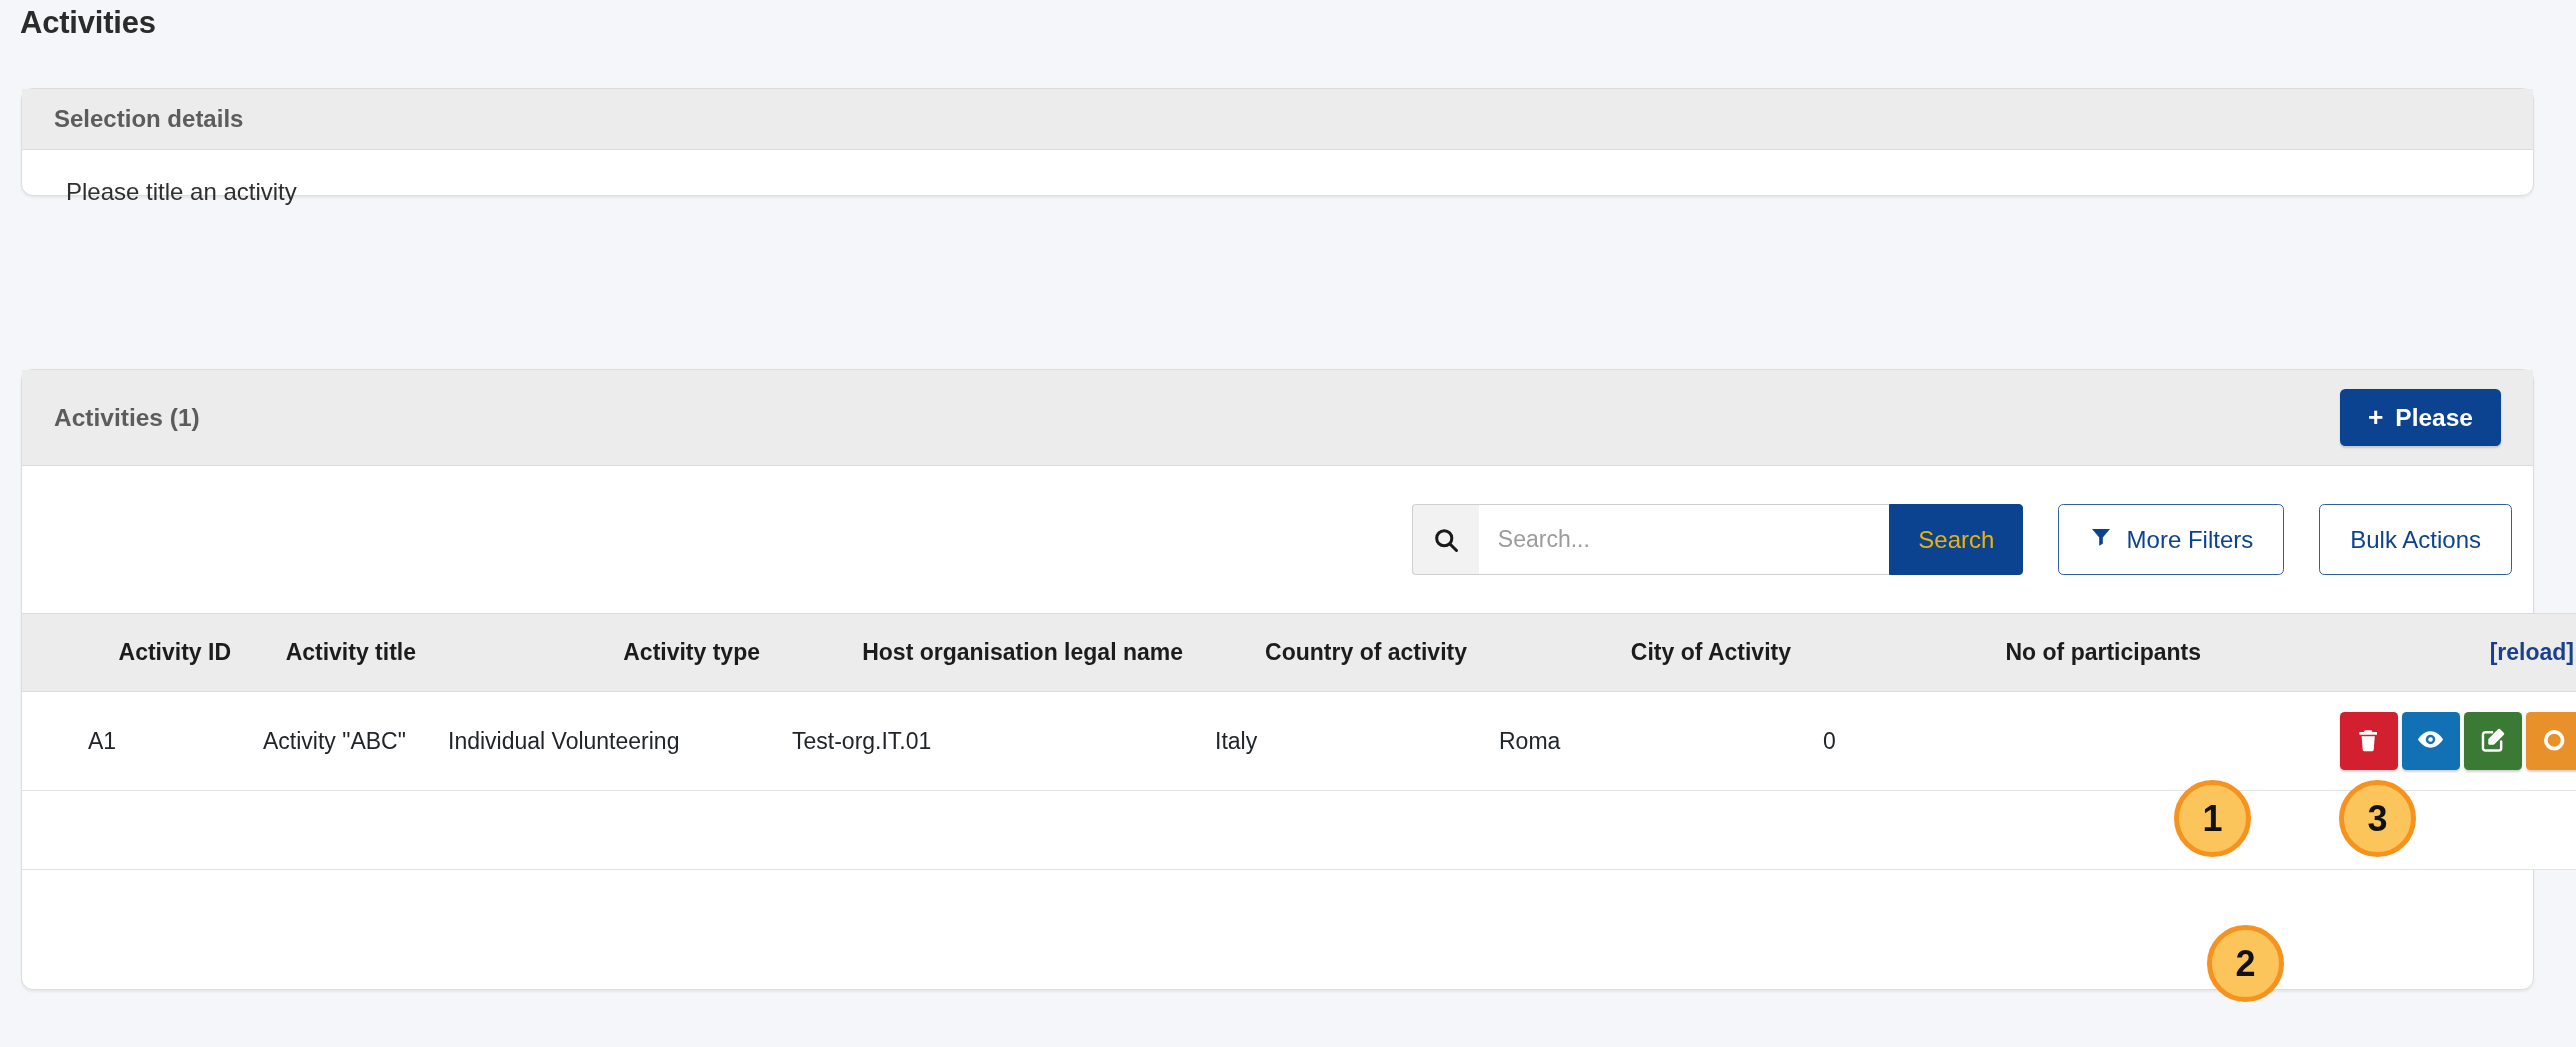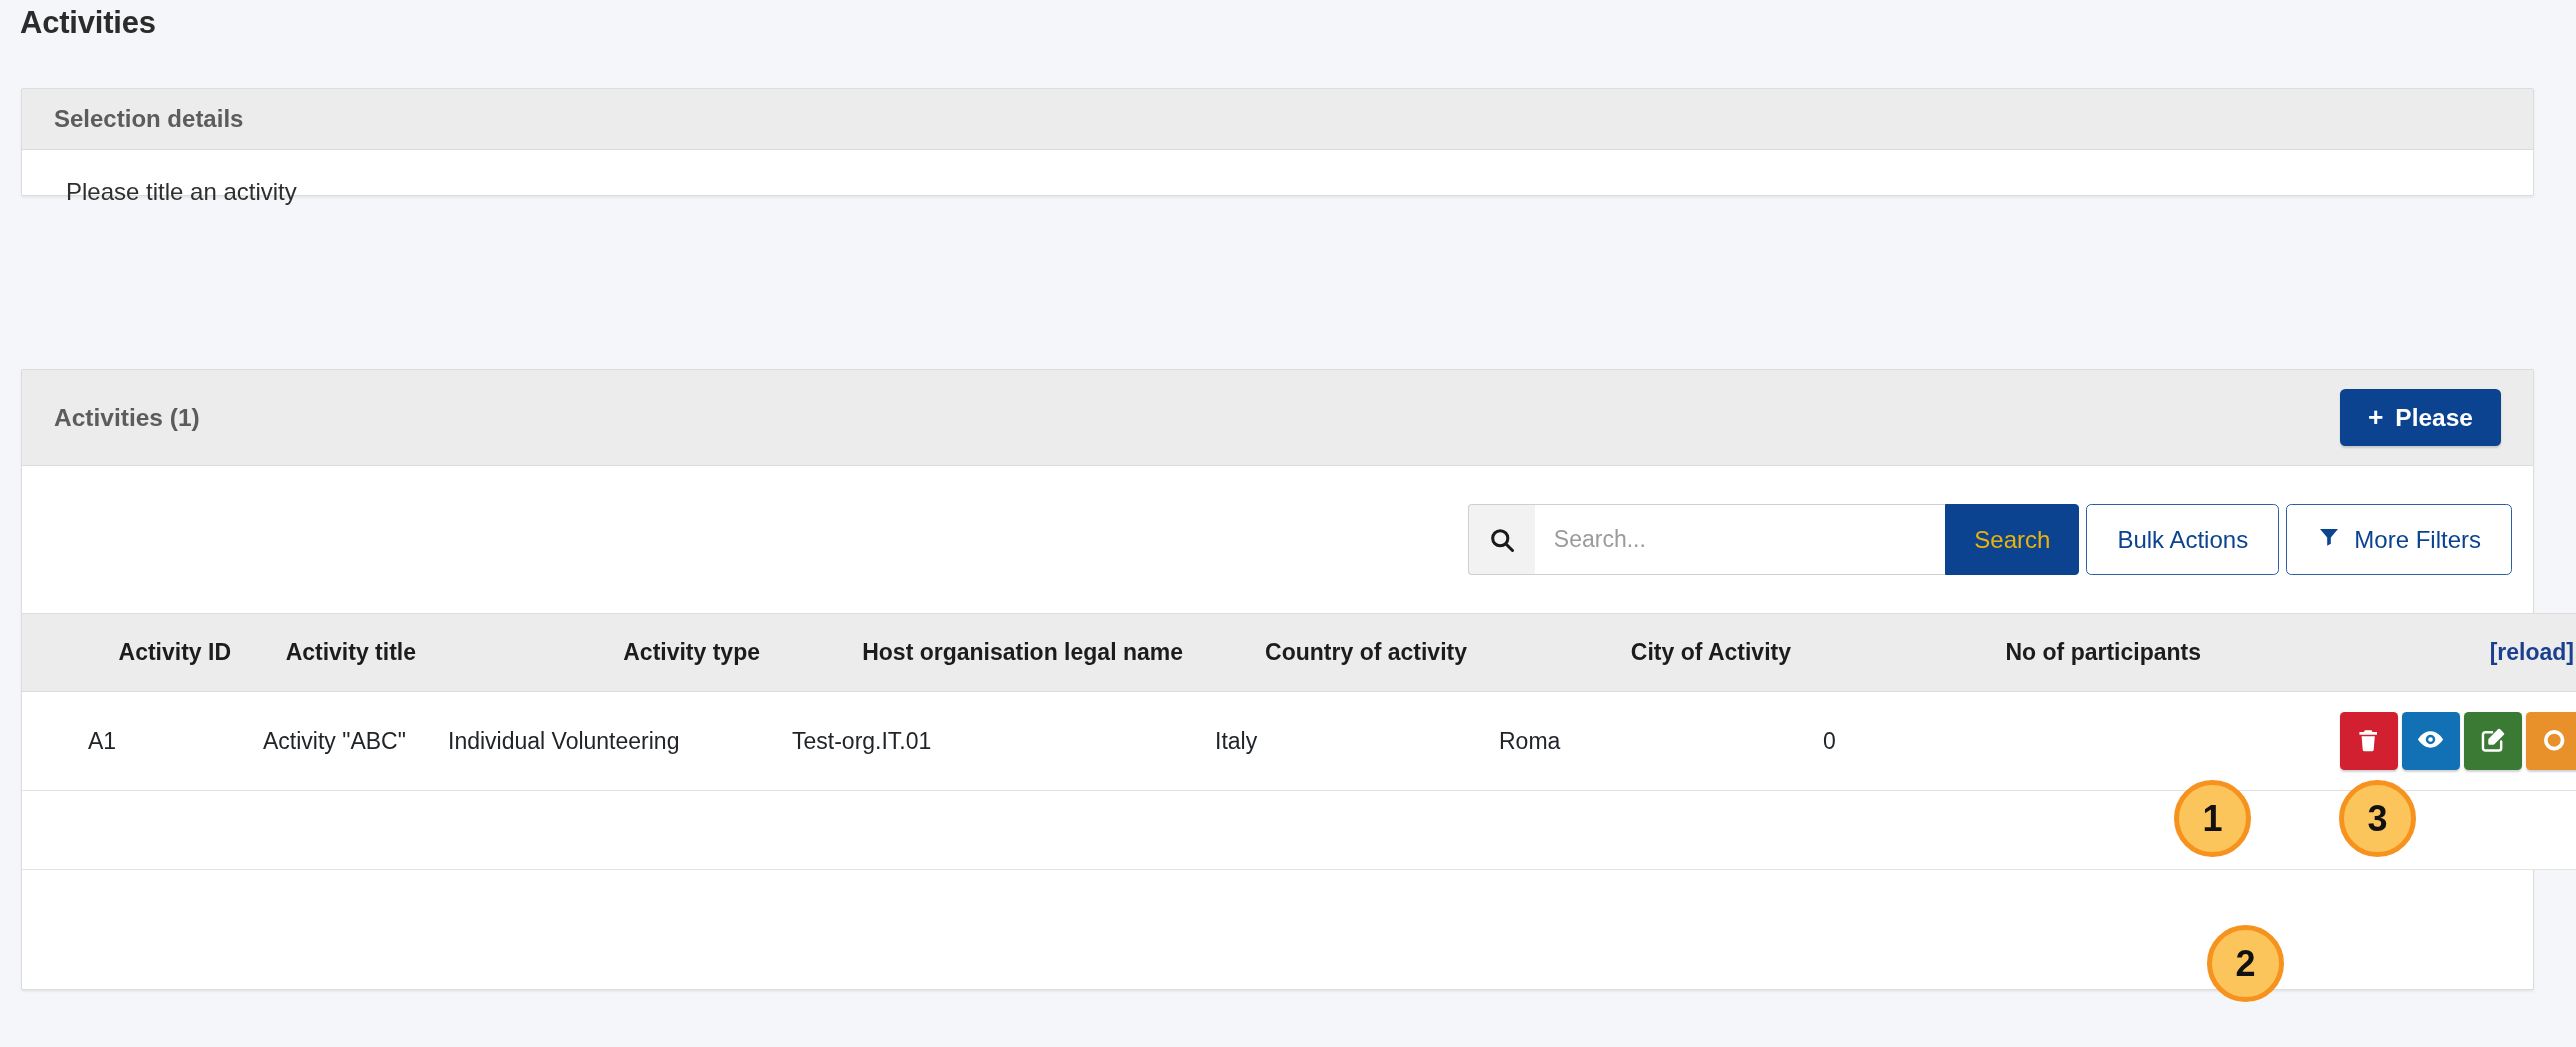--- a/index.html
+++ b/index.html
@@ -30,21 +30,21 @@
     letter-spacing: -0.2px;
   }
 
   
   .card {
     position: absolute;
     left: 21px;
     width: 2513px;
     background: #ffffff;
     border: 0.7px solid #dcdcdc;
-    border-radius: 2px;
+    border-radius: 12px;
     box-shadow: 0 1.3px 2.6px rgba(0,0,0,0.06);
   }
 
   .card-header {
     background: #ececec;
     border-bottom: 0.7px solid #dcdcdc;
     display: flex;
     align-items: center;
     justify-content: space-between;
     padding: 0 32px;
@@ -88,21 +88,21 @@
   }
   .plus-glyph { font-size: 26.4px; font-weight: bold; line-height: 1; }
 
   
   .toolbar {
     height: 147px;
     display: flex;
     align-items: center;
     justify-content: flex-end;
     padding-right: 21px;
-    gap: 7px;
+    gap: 35px;
     background: #ffffff;
   }
 
   .search-group {
     display: flex;
     align-items: stretch;
     height: 71px;
   }
 
   .search-icon-box {
@@ -288,30 +288,30 @@
           <svg width="28" height="28" viewBox="0 0 24 24" fill="none" stroke="#1a1a1a" stroke-width="2.6" stroke-linecap="round">
             <circle cx="10.5" cy="10.5" r="6.5"></circle>
             <line x1="15.4" y1="15.4" x2="21" y2="21"></line>
           </svg>
         </div>
         <input class="search-input" type="text" placeholder="Search..." style="">
         <button class="btn-search">Search</button>
       </div>
 
       <button class="btn-outline">
-        <span>Bulk Actions</span>
-      </button>
-
-      <button class="btn-outline">
         <span>
           <svg width="24" height="24" viewBox="0 0 24 24" fill="#0b4391">
             <path d="M3 4h18l-7.2 8.6v6.1l-3.6 2.1v-8.2z"></path>
           </svg>
         </span>
         <span>More Filters</span>
+      </button>
+
+      <button class="btn-outline">
+        <span>Bulk Actions</span>
       </button>
     </div>
 
     <table class="data-table">
       <thead>
         <tr>
           <th class="col-id">Activity ID</th>
           <th class="col-title">Activity title</th>
           <th class="col-type">Activity type</th>
           <th class="col-host">Host organisation legal name</th>

